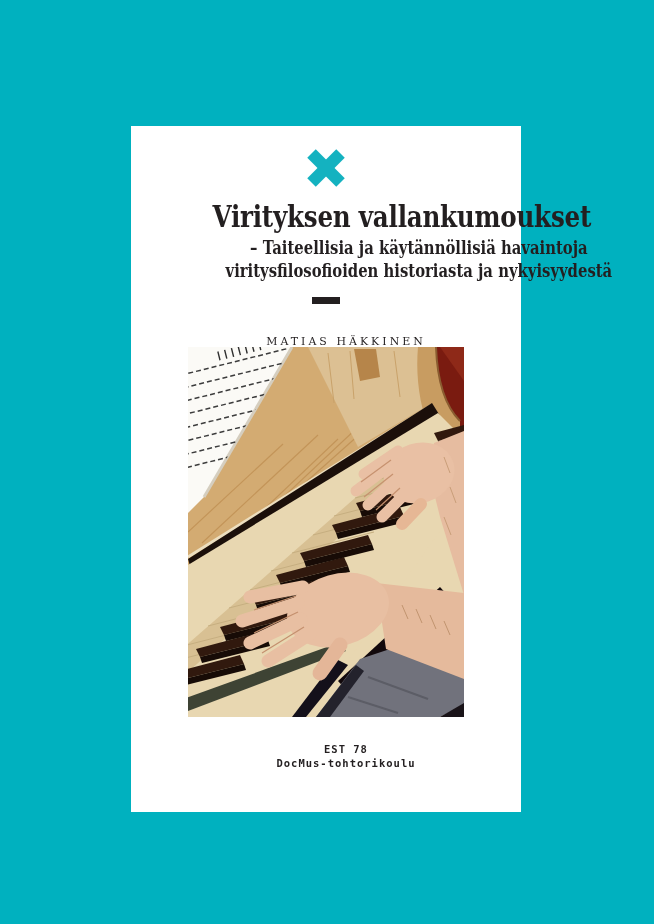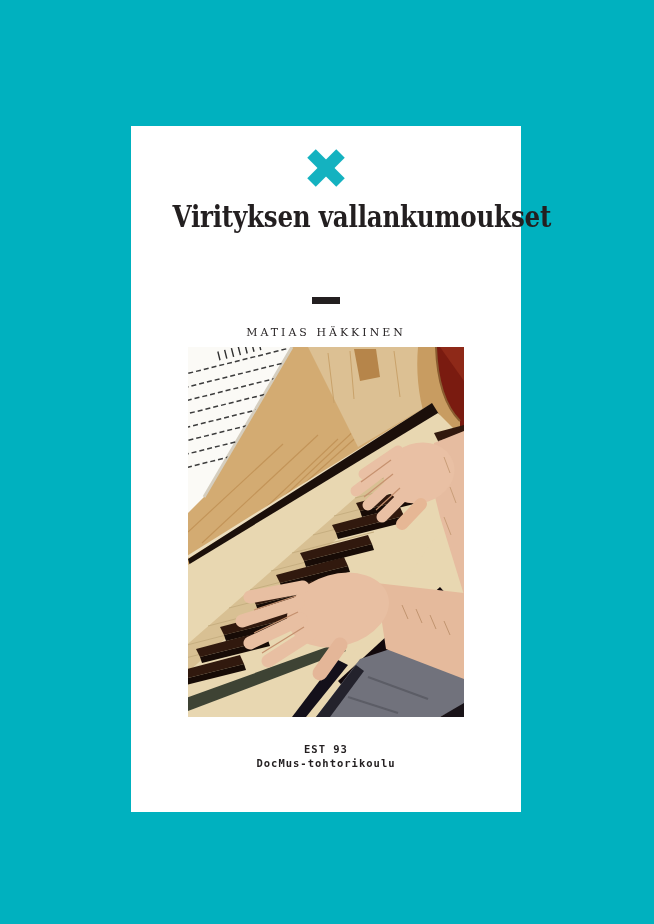--- a/index.html
+++ b/index.html
@@ -9,38 +9,38 @@
     --card-white:#ffffff;
   }
   *{margin:0;padding:0;box-sizing:border-box;}
   html,body{width:654px;height:924px;overflow:hidden;}
   body{font-family:"DejaVu Serif",serif;background:var(--background-teal);}
 
   .canvas{position:relative;width:654px;height:924px;background:var(--background-teal);}
   .card{position:absolute;left:131px;top:126px;width:390px;height:686px;background:var(--card-white);}
 
   
-  .row{position:absolute;left:0;width:100%;text-align:center;color:var(--text-dark);}
+  .row{position:absolute;left:0;width:100%;text-align:center;color:var(--text-dark);padding-left:40px;}
   .squeeze{display:inline-block;white-space:nowrap;transform-origin:50% 50%;text-align:center;}
 
   
   .logo{position:absolute;top:26px;left:50%;width:38px;height:32px;transform:translateX(-50%);}
   .logo .b{position:absolute;top:50%;left:50%;width:41px;height:12px;background:var(--logo-teal);}
   .logo .b1{transform:translate(-50%,-50%) rotate(45deg);}
   .logo .b2{transform:translate(-50%,-50%) rotate(-45deg);}
 
   .title-row{top:74px;}
   .title-row .squeeze{transform:scaleX(.82);font-weight:bold;font-size:30px;line-height:34px;letter-spacing:-.3px;}
 
   .subtitle-row{top:110px;}
   .subtitle-row .squeeze{transform:scaleX(.78);font-weight:bold;font-size:19px;line-height:22.5px;}
 
   .rule{position:absolute;top:171px;left:50%;margin-left:-14px;width:28px;height:7px;background:var(--text-dark);}
 
-  .author-row{top:195px;}
+  .author-row{top:204px;}
   .author-row .squeeze{transform:scaleX(.95);font-size:11.5px;letter-spacing:3.2px;}
 
   .photo{position:absolute;left:57px;top:221px;width:276px;height:370px;overflow:hidden;}
   .photo svg{display:block;}
 
   .series-row{top:616px;}
   .series-row .squeeze{font-family:"DejaVu Sans Mono",monospace;font-weight:bold;font-size:10.5px;line-height:14px;letter-spacing:1px;}
 
   .publisher-row{top:655px;}
   .publisher-row .squeeze{transform:scaleX(.84);font-size:11.5px;letter-spacing:1.8px;}
@@ -53,20 +53,23 @@
 
     <div class="logo">
       <span class="b b1"></span>
       <span class="b b2"></span>
     </div>
 
     <div class="row title-row">
       <span class="squeeze">Virityksen vallankumoukset</span>
     </div>
 
+    <div class="row subtitle-row">
+      <span class="squeeze"><span style="display:block">– Taiteellisia ja käytännöllisiä havaintoja</span><span style="display:block">viritysfilosofioiden historiasta ja nykyisyydestä</span></span>
+    </div>
 
     <div class="rule"></div>
 
     <div class="row author-row">
       <span class="squeeze">MATIAS HÄKKINEN</span>
     </div>
 
     <div class="photo">
       <svg viewBox="0 0 276 370" width="276" height="370" xmlns="http://www.w3.org/2000/svg">
         <defs>
@@ -209,18 +212,18 @@
         </g>
         <g stroke="#c99e79" stroke-width="1">
           <line x1="256" y1="110" x2="262" y2="126"></line>
           <line x1="262" y1="140" x2="268" y2="156"></line>
           <line x1="256" y1="170" x2="263" y2="188"></line>
         </g>
       </svg>
     </div>
 
     <div class="row series-row">
-      <span class="squeeze"><span style="display:block">EST 93</span><span style="display:block">DocMus-tohtorikoulu</span></span>
+      <span class="squeeze"><span style="display:block">EST 78</span><span style="display:block">DocMus-tohtorikoulu</span></span>
     </div>
 
 
   </div>
 </div>
 
 </body></html>

